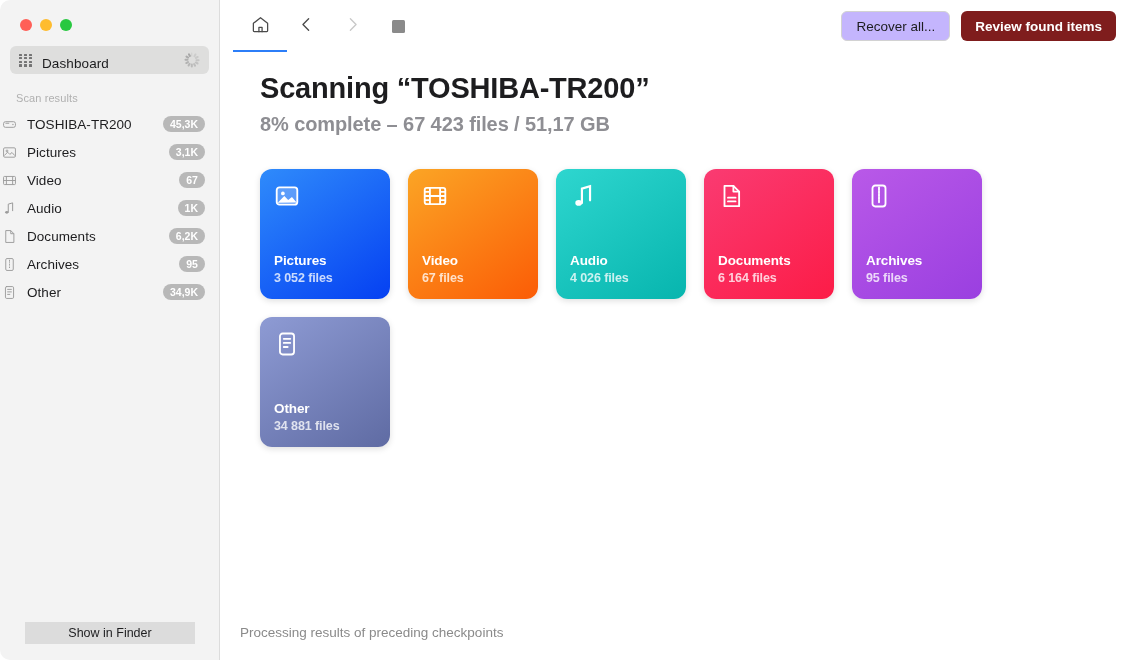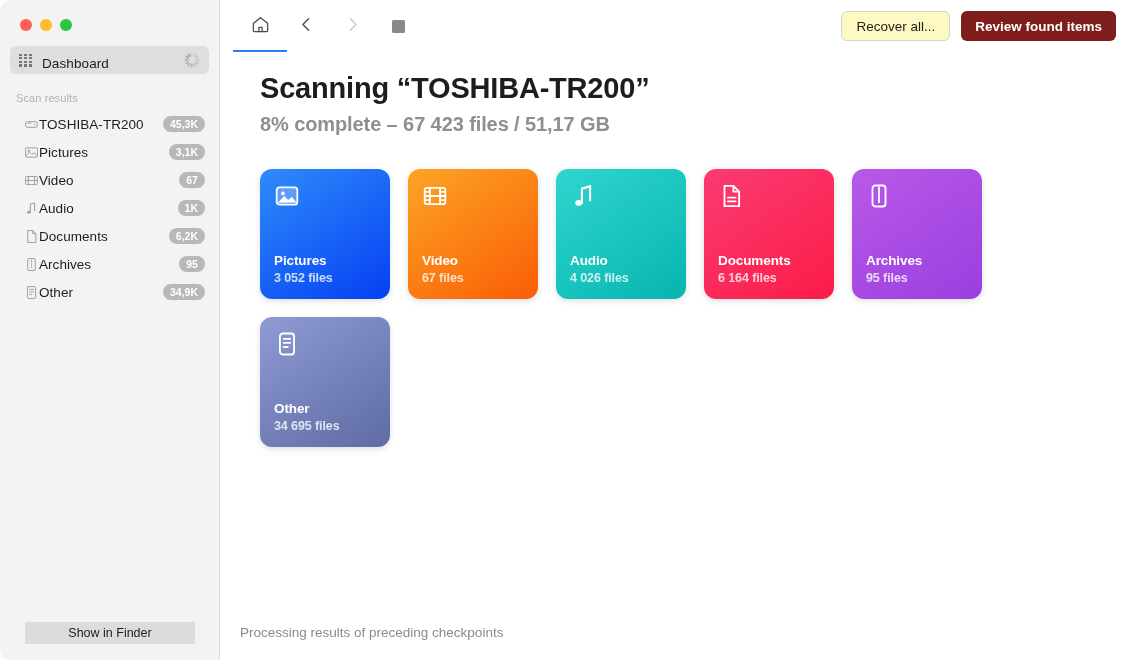--- a/index.html
+++ b/index.html
@@ -86,21 +86,22 @@
     font-weight: normal;
     color: #b0b0b0;
     padding: 18px 0 6px 16px;
     letter-spacing: .1px;
   }
 
   .nav-item {
     height: 28px;
     display: flex;
     align-items: center;
-    padding: 0 14px 0 24px;
+    padding: 0 14px 0 2px;
+    gap: 10px;
   }
   .nav-icon {
     width: 15px; height: 15px;
     flex: 0 0 15px;
     display: flex; align-items: center; justify-content: center;
     color: #9b9b9b;
   }
   .nav-icon svg { display: block; }
   .nav-label {
     font-size: 13.5px;
@@ -176,21 +177,21 @@
 
   .tb-right {
     margin-left: auto;
     display: flex;
     align-items: center;
     gap: 11px;
   }
   .btn-recover {
     height: 30px;
     padding: 0 14px;
-    background: #fef9c3;
+    background: #c4b5fd;
     border: 1px solid #d2d2d2;
     border-radius: 6px;
     font-family: inherit;
     font-size: 13.5px;
     color: #1d1d1f;
     cursor: pointer;
   }
   .btn-review {
     height: 30px;
     padding: 0 14px;
@@ -501,21 +502,21 @@
           </div>
           <div class="tile" style="background: linear-gradient(145deg, rgb(142, 155, 212) 0%, rgb(95, 107, 163) 100%);">
             <span class="tile-icon">
               <svg width="26" height="26" viewBox="0 0 24 24" fill="none" stroke="currentColor" stroke-width="1.7" stroke-linecap="round">
                 <rect x="5.5" y="2.3" width="13" height="19.4" rx="2.5"></rect>
                 <path d="M9 7.2h6M9 11h6M9 14.8h3.6"></path>
               </svg>
             </span>
             <div class="tile-text">
               <div class="tile-name">Other</div>
-              <div class="tile-count">34 695 files</div>
+              <div class="tile-count">34 881 files</div>
             </div>
           </div>
         </div>
     </div>
 
     <div class="statusbar">
       <span class="status-text">Processing results of preceding checkpoints</span>
     </div>
   </div>
 </div>

